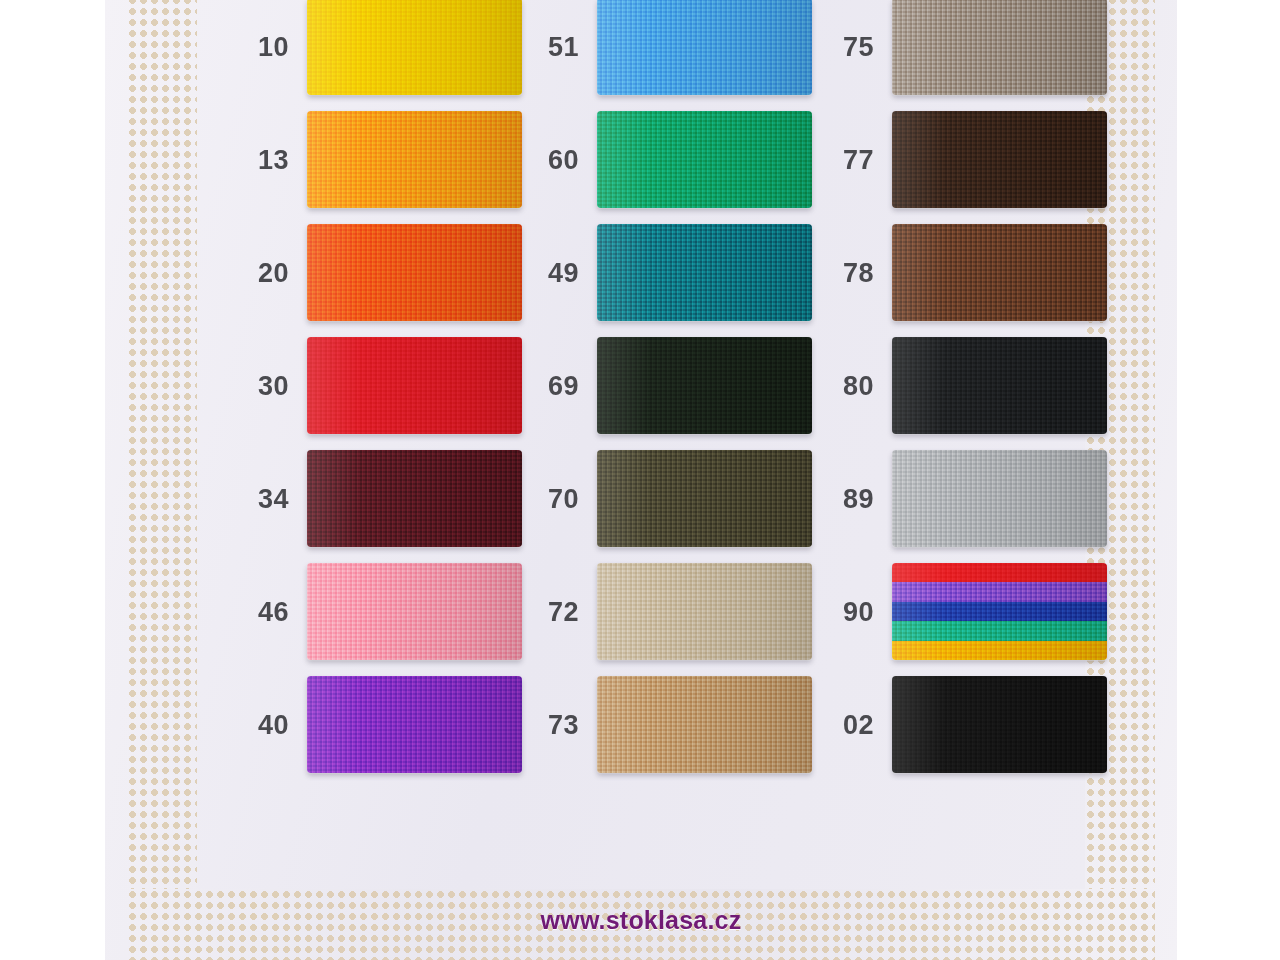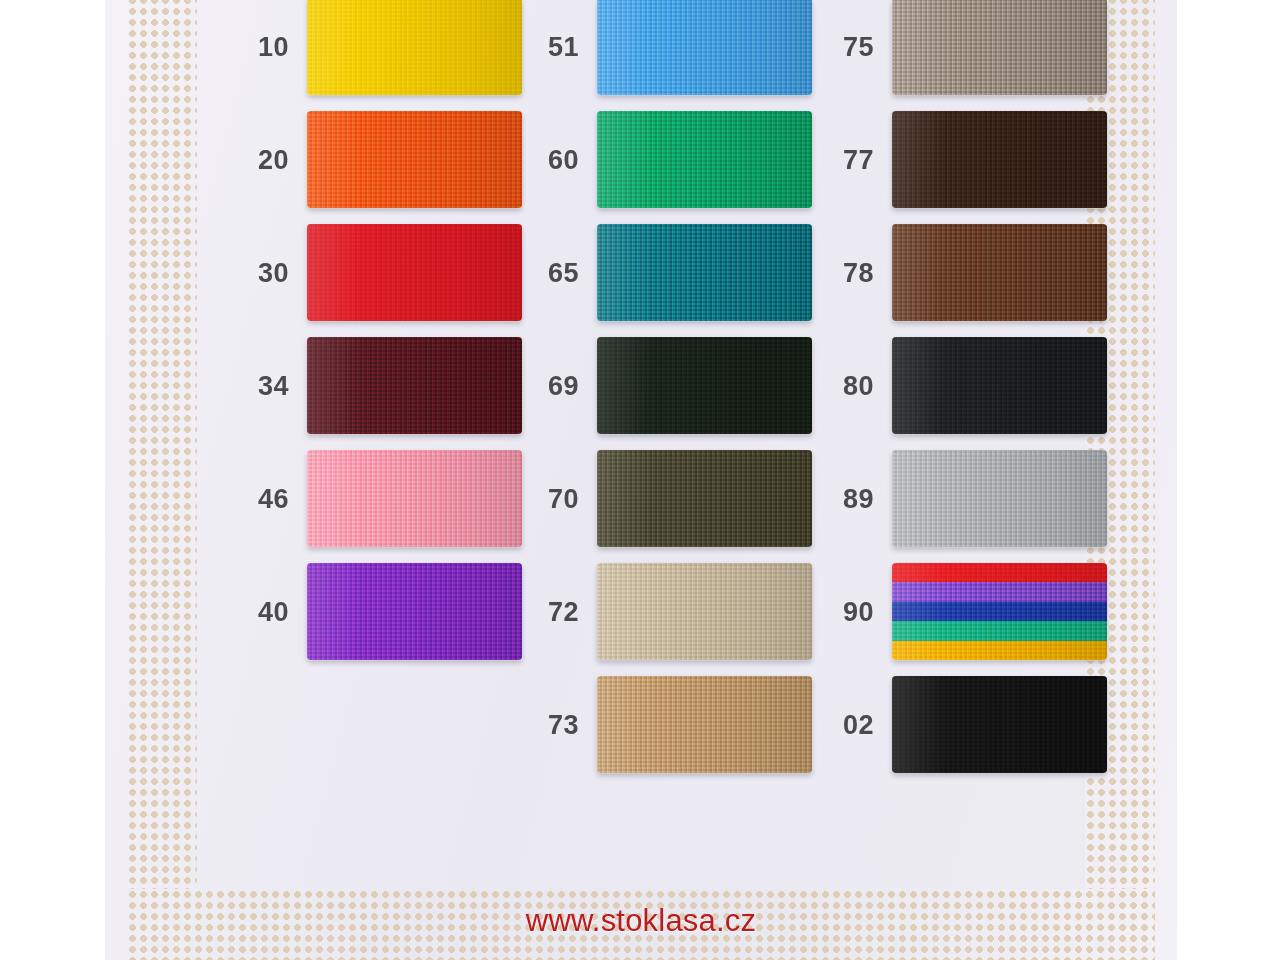--- a/index.html
+++ b/index.html
@@ -57,21 +57,21 @@
                  rgba(0,0,0,.13) 100%);}
 
   
   .sw.multi .base{background:none;}
   .stripes{position:absolute;inset:0;display:flex;flex-direction:column;}
   .stripes > i{display:block;flex:1;}
 
   
   .footer{position:absolute;left:0;right:0;top:897px;height:63px;
           display:flex;align-items:center;justify-content:center;}
-  .footer span{font-weight:normal;font-size:31px;color:#b91c1c;
+  .footer span{font-weight:bold;font-size:25px;color:#701a75;
           letter-spacing:.2px;
           text-shadow:0 1px 0 rgba(255,255,255,.9);}
 </style>
 </head>
 <body>
 
 <div id="stage">
 
   <div class="card">
     <div class="card-sheen"></div>
@@ -89,20 +89,28 @@
       <div class="col col-0">
         <div class="row">
           <div class="num">10</div>
           <div class="sw">
             <div class="base" style="background: rgb(245, 208, 0);"></div>
             <div class="weave"></div>
             <div class="shade"></div>
           </div>
         </div>
         <div class="row">
+          <div class="num">13</div>
+          <div class="sw">
+            <div class="base" style="background: rgb(249, 162, 21);"></div>
+            <div class="weave"></div>
+            <div class="shade"></div>
+          </div>
+        </div>
+        <div class="row">
           <div class="num">20</div>
           <div class="sw">
             <div class="base" style="background: rgb(242, 92, 22);"></div>
             <div class="weave"></div>
             <div class="shade"></div>
           </div>
         </div>
         <div class="row">
           <div class="num">30</div>
           <div class="sw">
@@ -147,21 +155,21 @@
         </div>
         <div class="row">
           <div class="num">60</div>
           <div class="sw">
             <div class="base" style="background: rgb(14, 170, 110);"></div>
             <div class="weave"></div>
             <div class="shade"></div>
           </div>
         </div>
         <div class="row">
-          <div class="num">65</div>
+          <div class="num">49</div>
           <div class="sw">
             <div class="base" style="background: rgb(14, 127, 140);"></div>
             <div class="weave"></div>
             <div class="shade"></div>
           </div>
         </div>
         <div class="row">
           <div class="num">69</div>
           <div class="sw">
             <div class="base" style="background: rgb(24, 35, 24);"></div>

